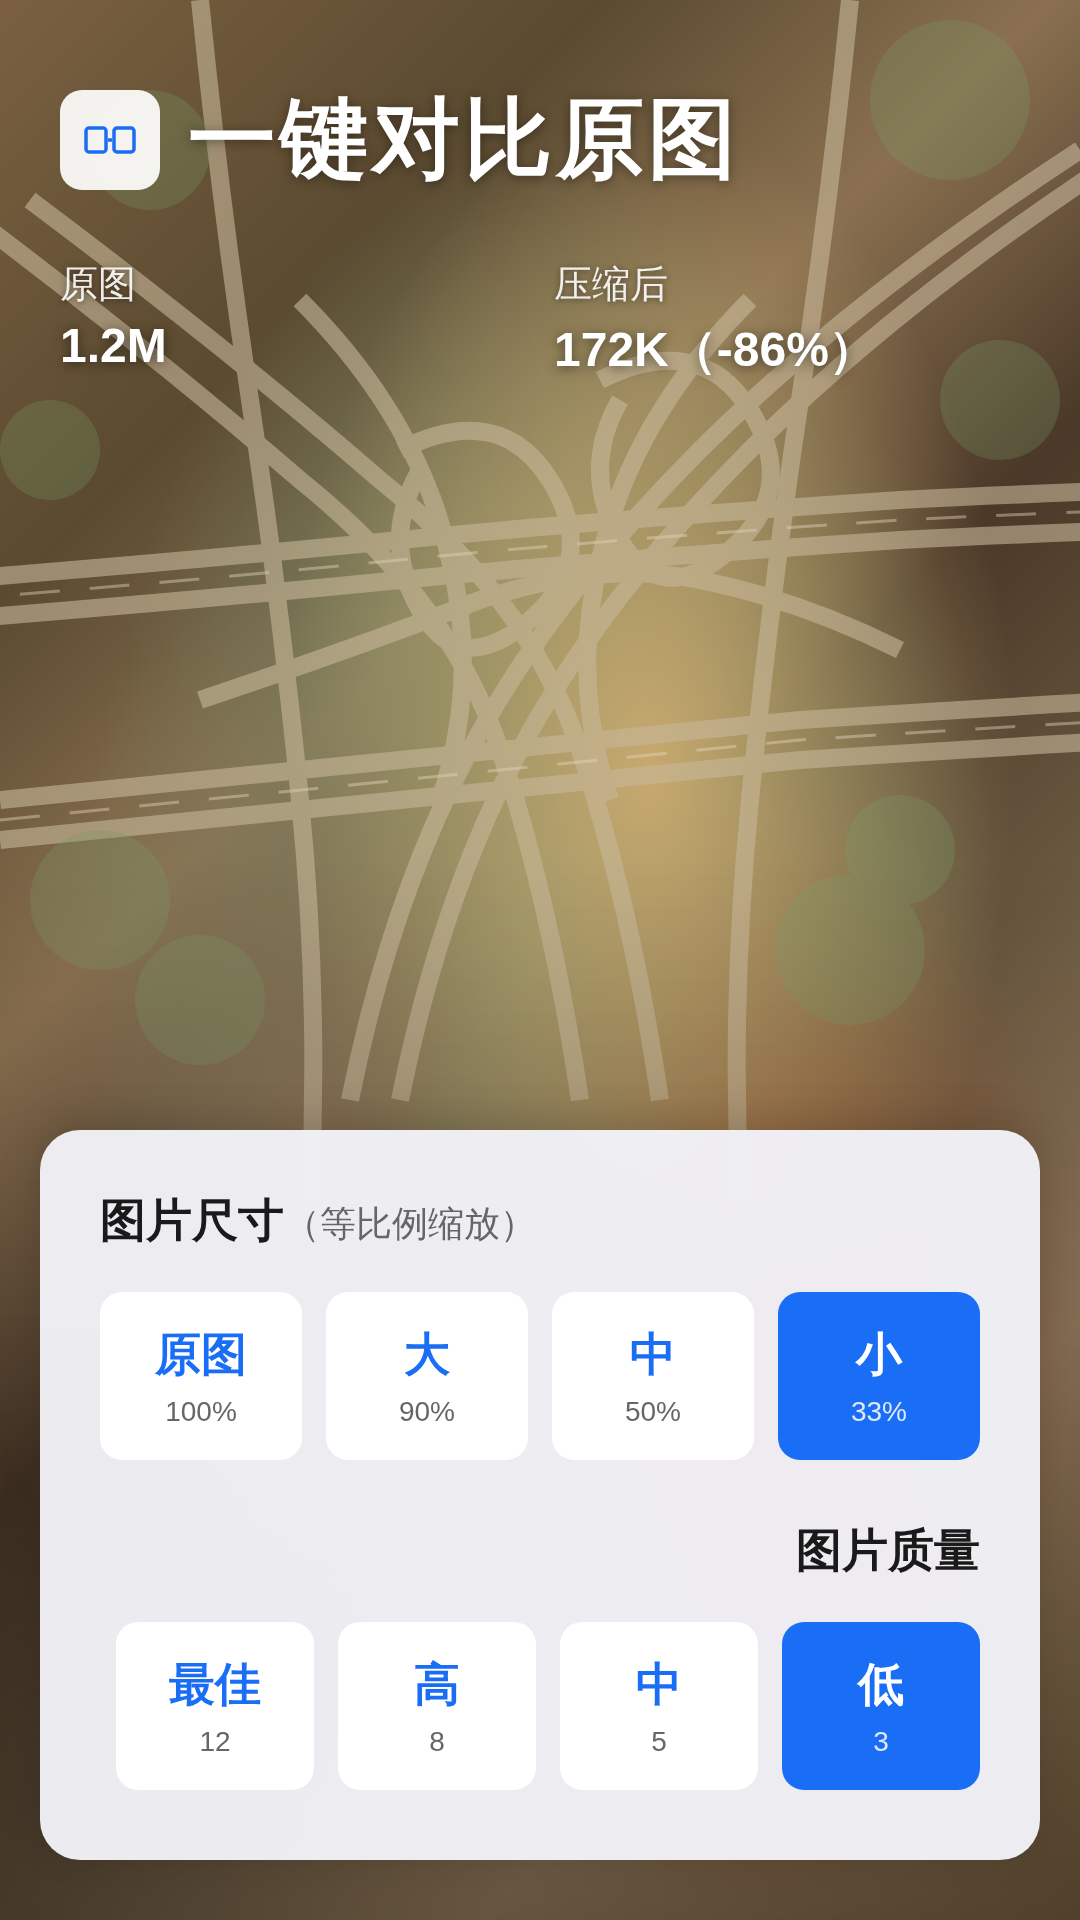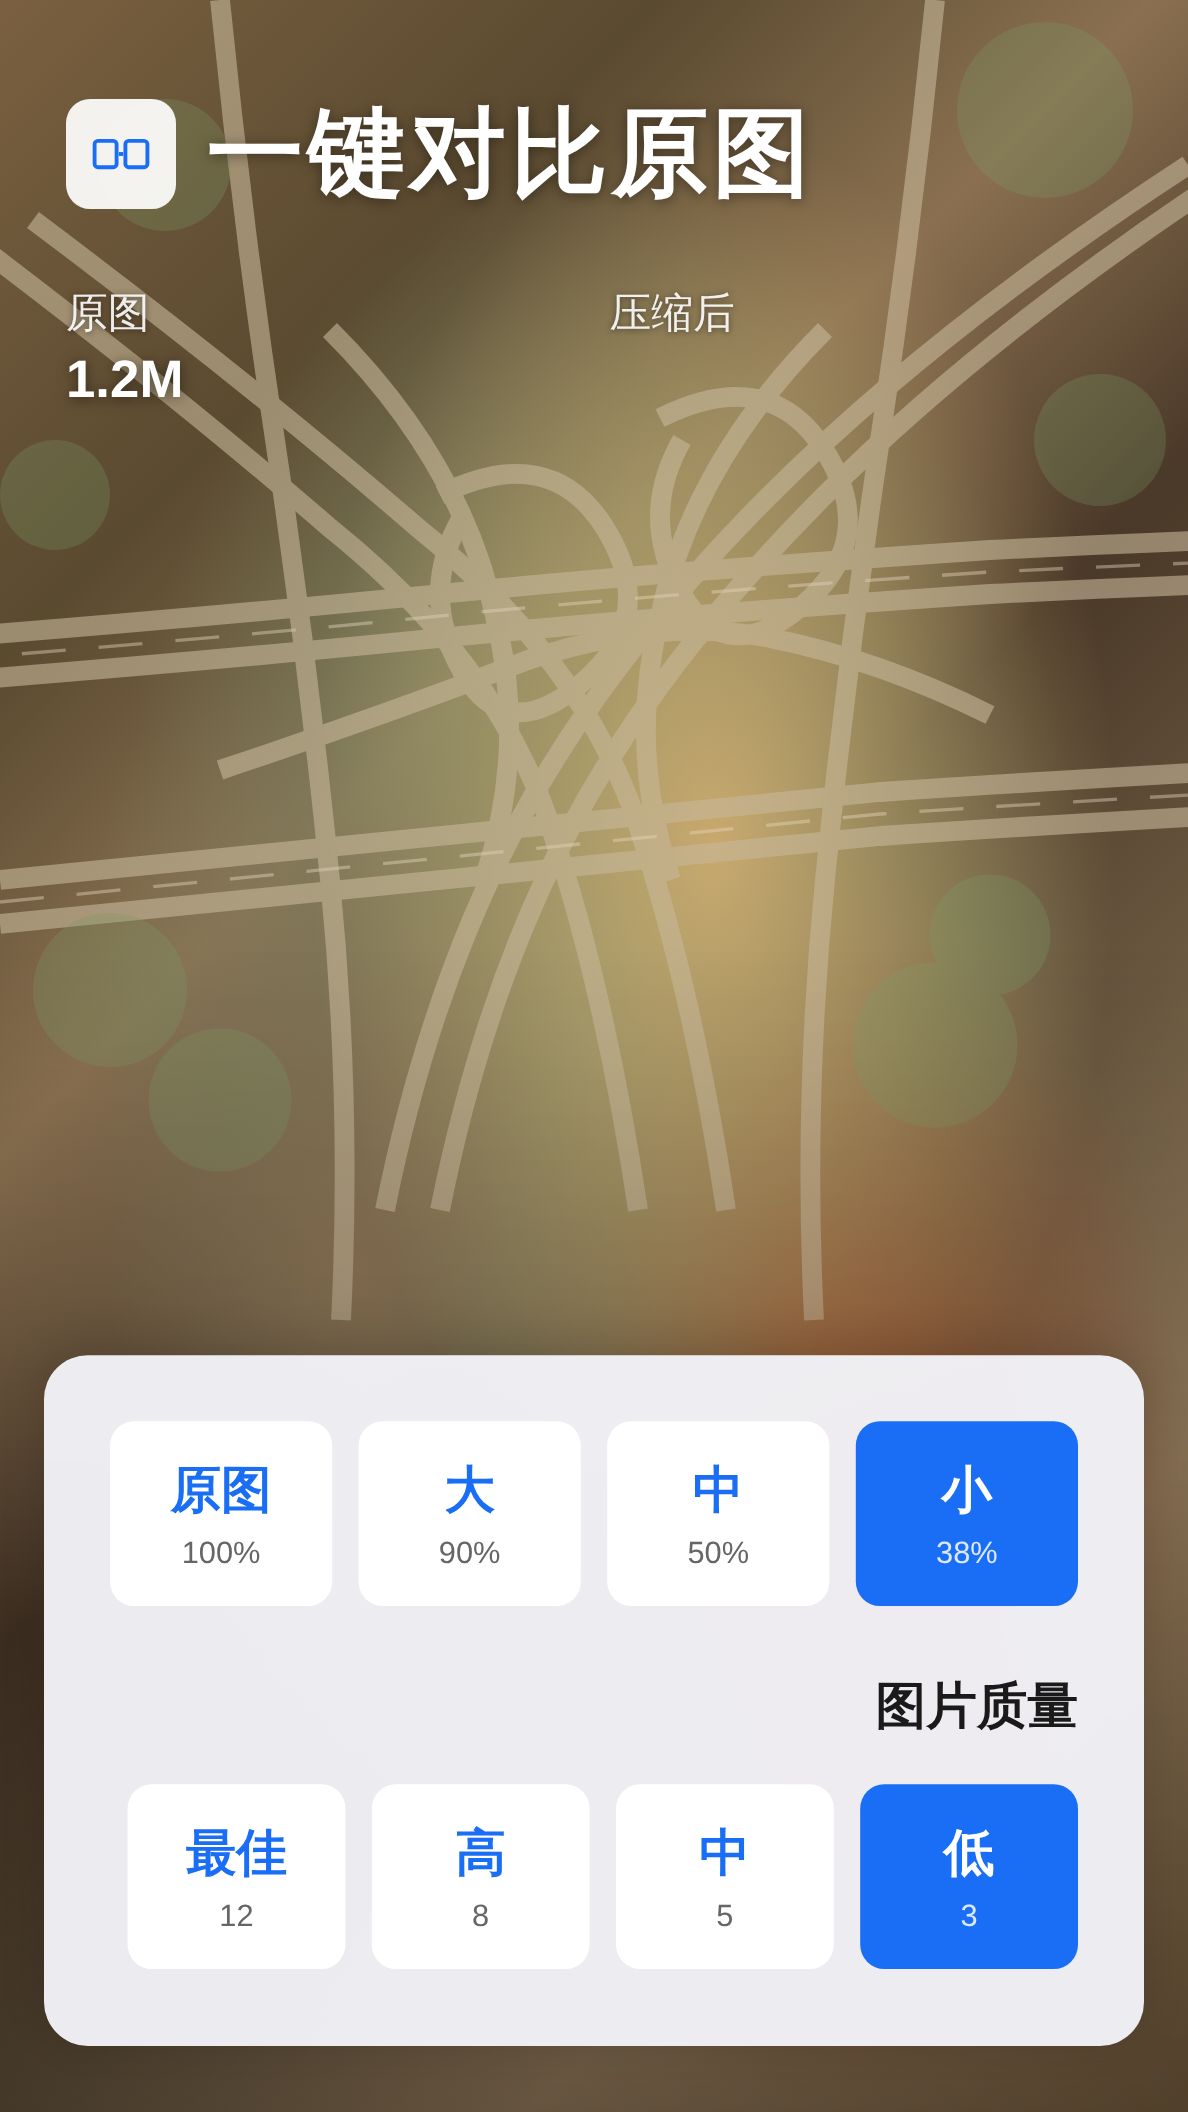--- a/index.html
+++ b/index.html
@@ -254,45 +254,49 @@
     <span class="app-title">一键对比原图</span>
   </div>
 
   <div class="comparison-info">
     <div class="info-block">
       <div class="info-label">原图</div>
       <div class="info-value">1.2M</div>
     </div>
     <div class="info-block">
       <div class="info-label">压缩后</div>
+      <div class="info-value">172K（-86%）</div>
     </div>
   </div>
 
 </div>
 
 <div class="bottom-panel">
   <div class="panel-card">
 
     <div class="size-section">
+      <div class="section-title">
+        <span>图片尺寸</span><span class="subtitle">（等比例缩放）</span>
+      </div>
       <div class="options-grid">
         <button class="option-btn">
           <span class="btn-main">原图</span>
           <span class="btn-sub">100%</span>
         </button>
         <button class="option-btn">
           <span class="btn-main">大</span>
           <span class="btn-sub">90%</span>
         </button>
         <button class="option-btn">
           <span class="btn-main">中</span>
           <span class="btn-sub">50%</span>
         </button>
         <button class="option-btn active">
           <span class="btn-main">小</span>
-          <span class="btn-sub">38%</span>
+          <span class="btn-sub">33%</span>
         </button>
       </div>
     </div>
 
     <div class="quality-section">
       <div class="section-title">图片质量</div>
       <div class="quality-grid">
         <button class="option-btn">
           <span class="btn-main">最佳</span>
           <span class="btn-sub">12</span>

